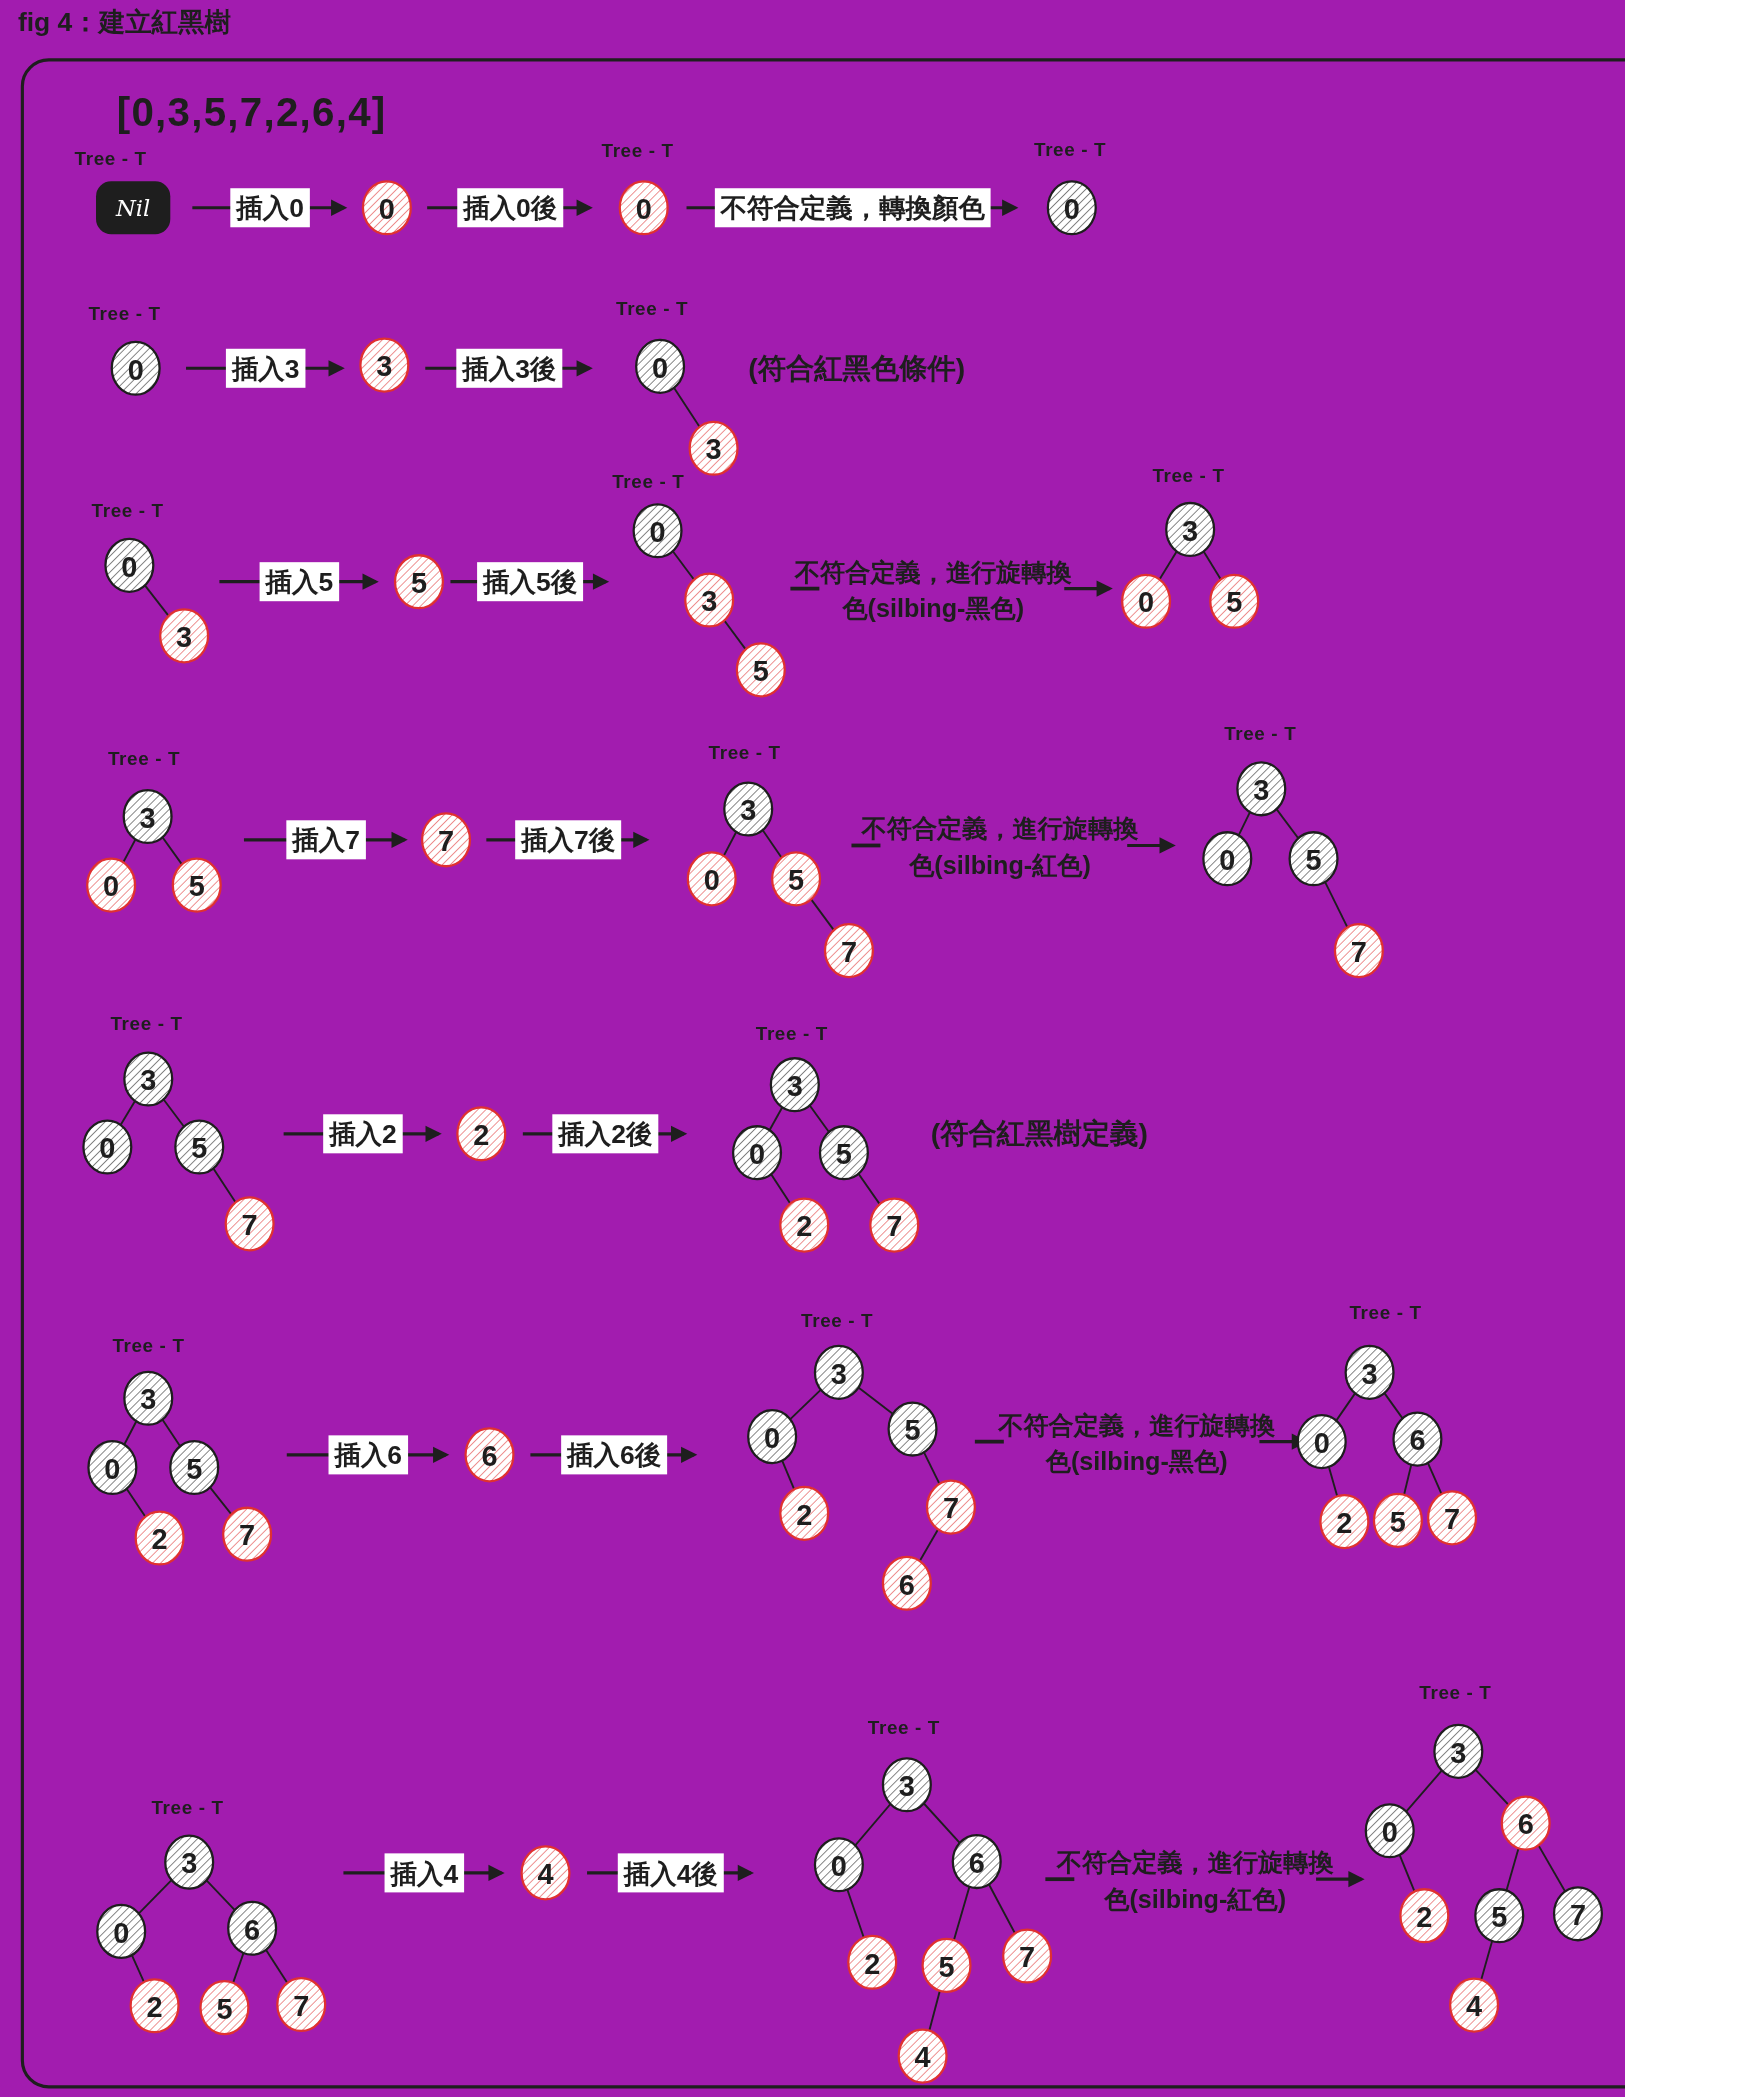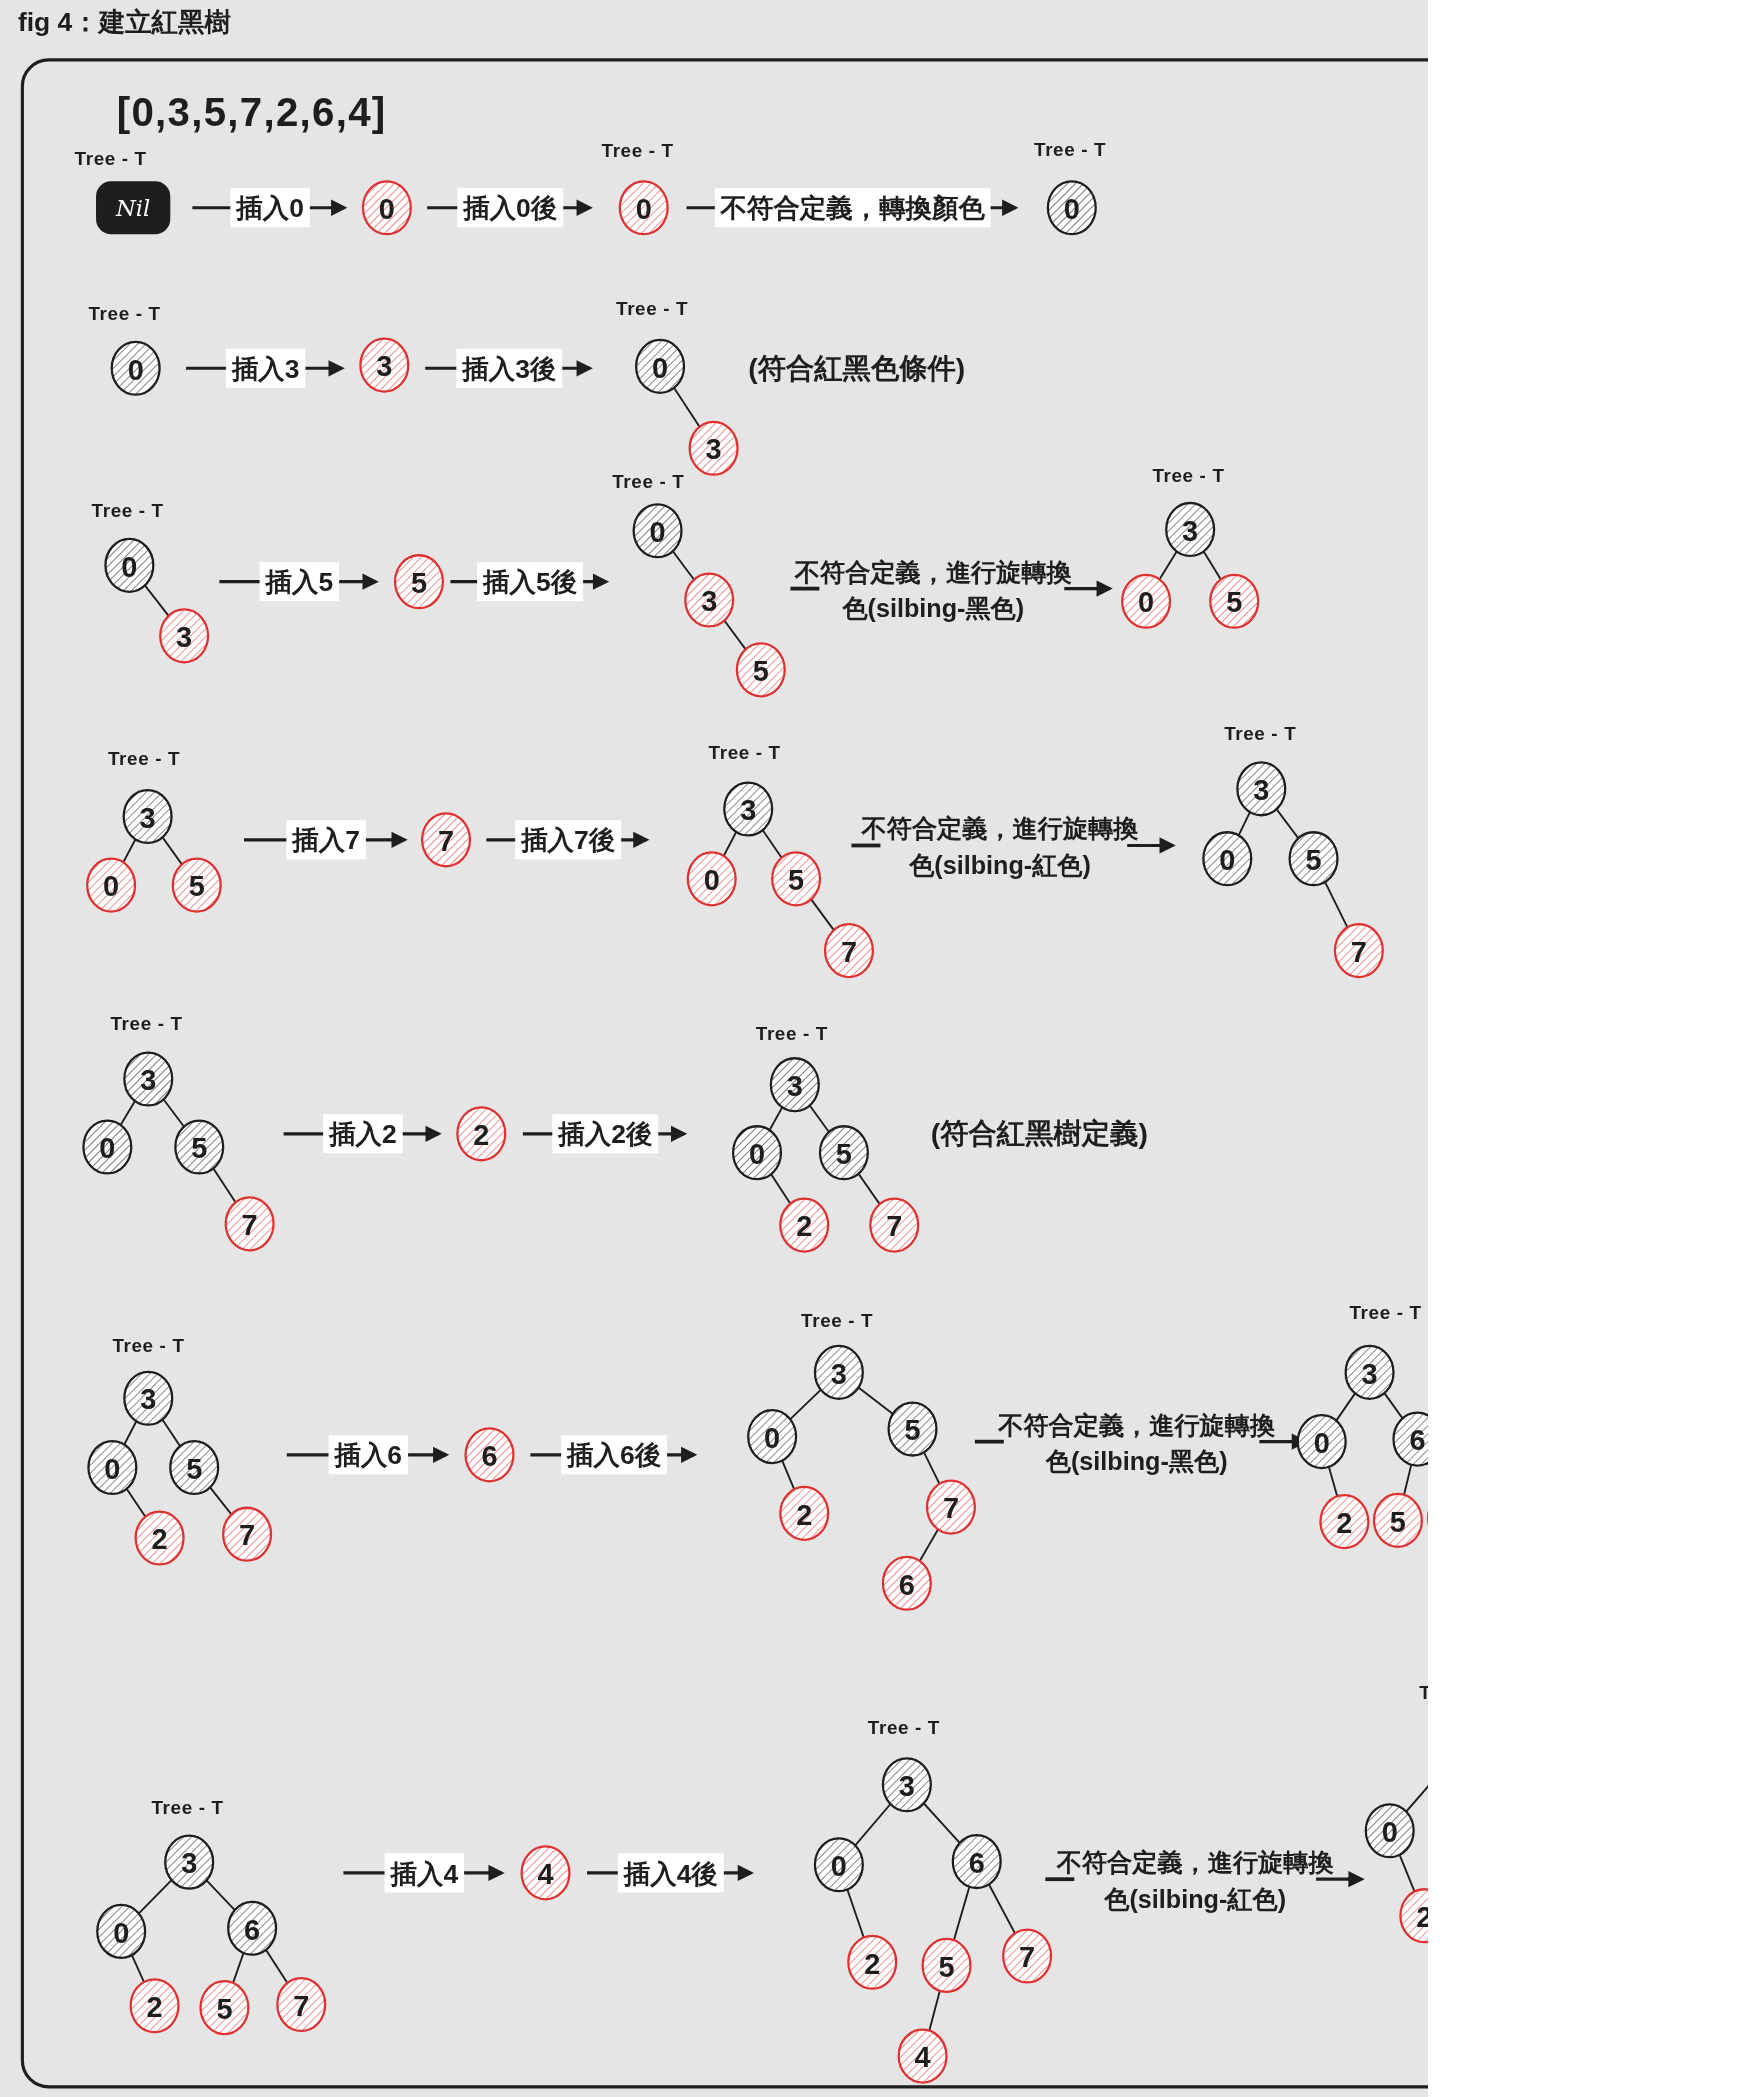--- a/index.html
+++ b/index.html
@@ -1,17 +1,17 @@
 <!DOCTYPE html>
 <html style="font-size:10px"><head>
 <meta charset="utf-8">
 <style>
   html,body{margin:0;padding:0;background:#ffffff;}
   body{font-family:"Liberation Sans","DejaVu Sans",sans-serif;}
-  #canvas-wrap{position:relative;width:1428px;height:2097px;background:#e5e5e5;overflow:hidden;}
+  #canvas-wrap{position:relative;width:1625px;height:2097px;background:#a21caf;overflow:hidden;}
   svg text{user-select:none;}
 </style>
 </head>
 <body>
 
 <div id="canvas-wrap">
   <svg id="diagram" width="1764" height="2097" viewBox="0 0 2801 3331" xmlns="http://www.w3.org/2000/svg">
     <defs>
       <pattern id="hblack" patternUnits="userSpaceOnUse" width="9" height="9" patternTransform="rotate(45)">
         <rect width="9" height="9" fill="#ffffff"></rect>

